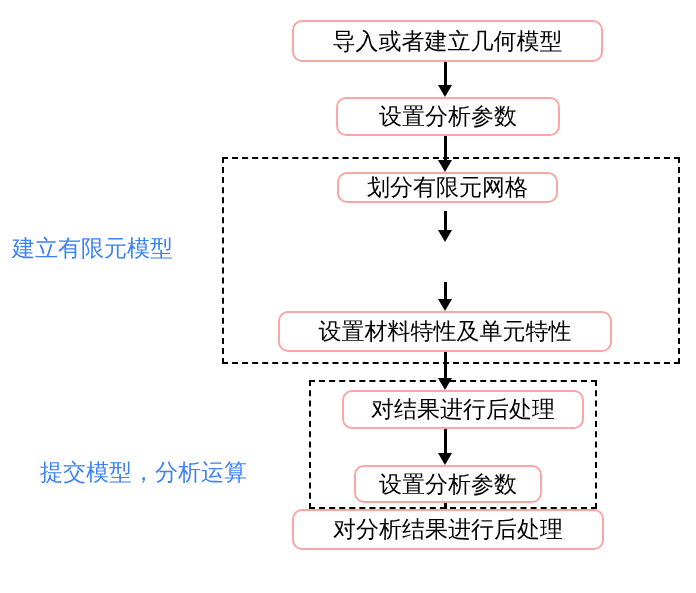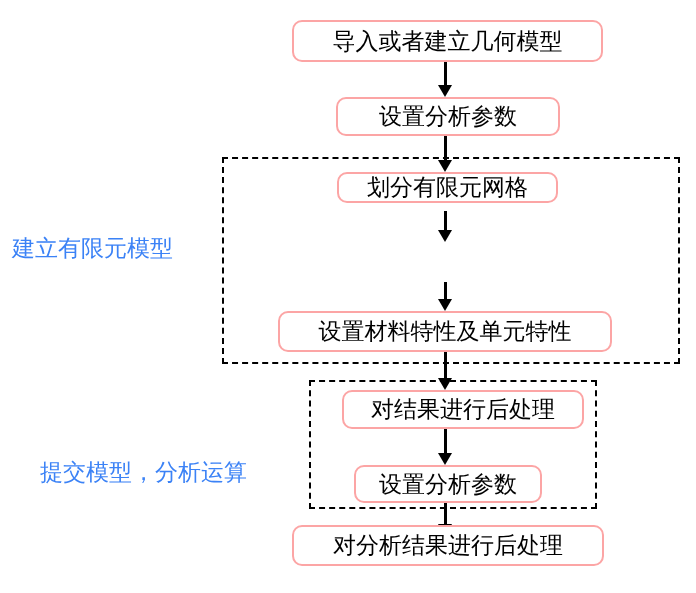--- a/index.html
+++ b/index.html
@@ -99,21 +99,21 @@
 
   <div class="node" style="left:337px; top:172px; width:221px; height:31px;">划分有限元网格</div>
 
 
   <div class="node" style="left:278px; top:311px; width:334px; height:41px;">设置材料特性及单元特性</div>
 
   <div class="node" style="left:342px; top:390px; width:242px; height:39px;">对结果进行后处理</div>
 
   <div class="node" style="left:354px; top:465px; width:188px; height:38px;border-radius:10px;">设置分析参数</div>
 
-  <div class="node" style="left:292px; top:525px; width:312px; height:41px;">对分析结果进行后处理</div>
+  <div class="node" style="left:292px; top:509px; width:312px; height:41px;">对分析结果进行后处理</div>
 
   <div class="arrow" style="left:435px; top:62px; width:20px; height:35px;">
     <span class="shaft" style="height:23px;"></span>
     <span class="head"></span>
   </div>
 
   <div class="arrow" style="left:435px; top:136px; width:20px; height:36px;">
     <span class="shaft" style="height:24px;"></span>
     <span class="head"></span>
   </div>

